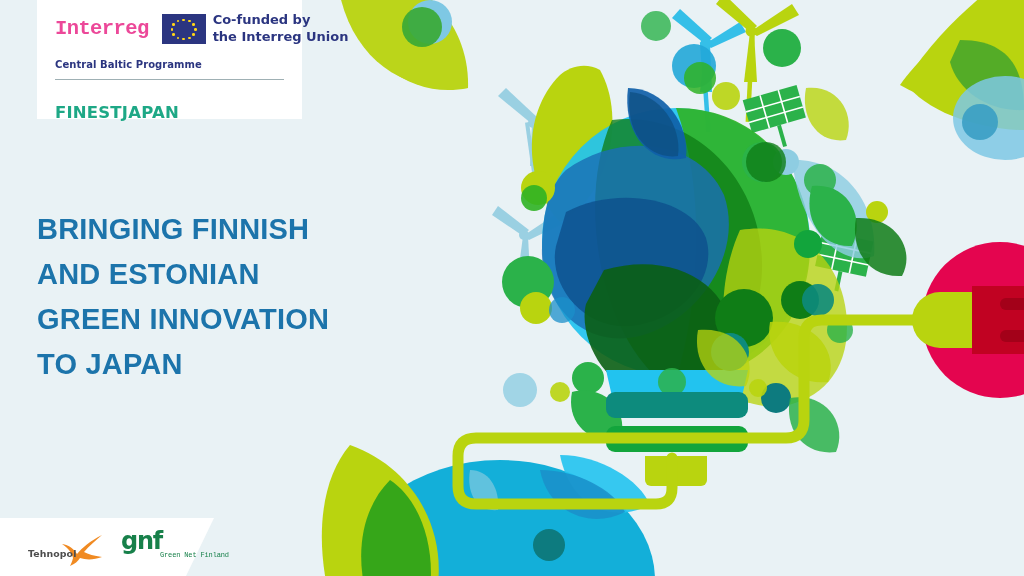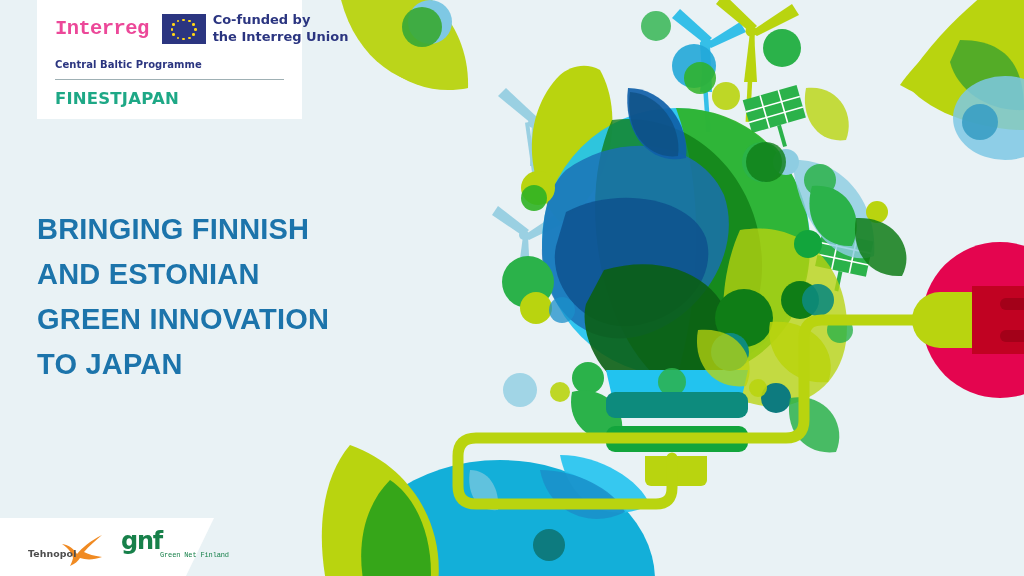--- a/index.html
+++ b/index.html
@@ -41,21 +41,21 @@
   .eu-text{
     font-size:13px;font-weight:bold;color:#2b3580;line-height:1.28;
     font-family:"DejaVu Sans", sans-serif;white-space:nowrap;
   }
   .prog-name{
     margin-top:13px;font-size:10px;font-weight:bold;color:#2b3580;
     font-family:"DejaVu Sans", sans-serif;letter-spacing:0.05px;
   }
   .rule{margin-top:9px;height:1px;background:#9fb0b4;width:229px;}
   .brand-name{
-    margin-top:9px;font-size:16.5px;font-weight:bold;color:#1ea886;
+    margin-top:23px;font-size:16.5px;font-weight:bold;color:#1ea886;
     letter-spacing:0.2px;font-family:"DejaVu Sans", sans-serif;
   }
 
   
   .headline{
     position:absolute;left:37px;top:188px;z-index:15;
     color:#1c74ab;
     font-size:29px;line-height:45px;font-weight:bold;
     letter-spacing:0.2px;
     font-family:"Liberation Sans", sans-serif;

